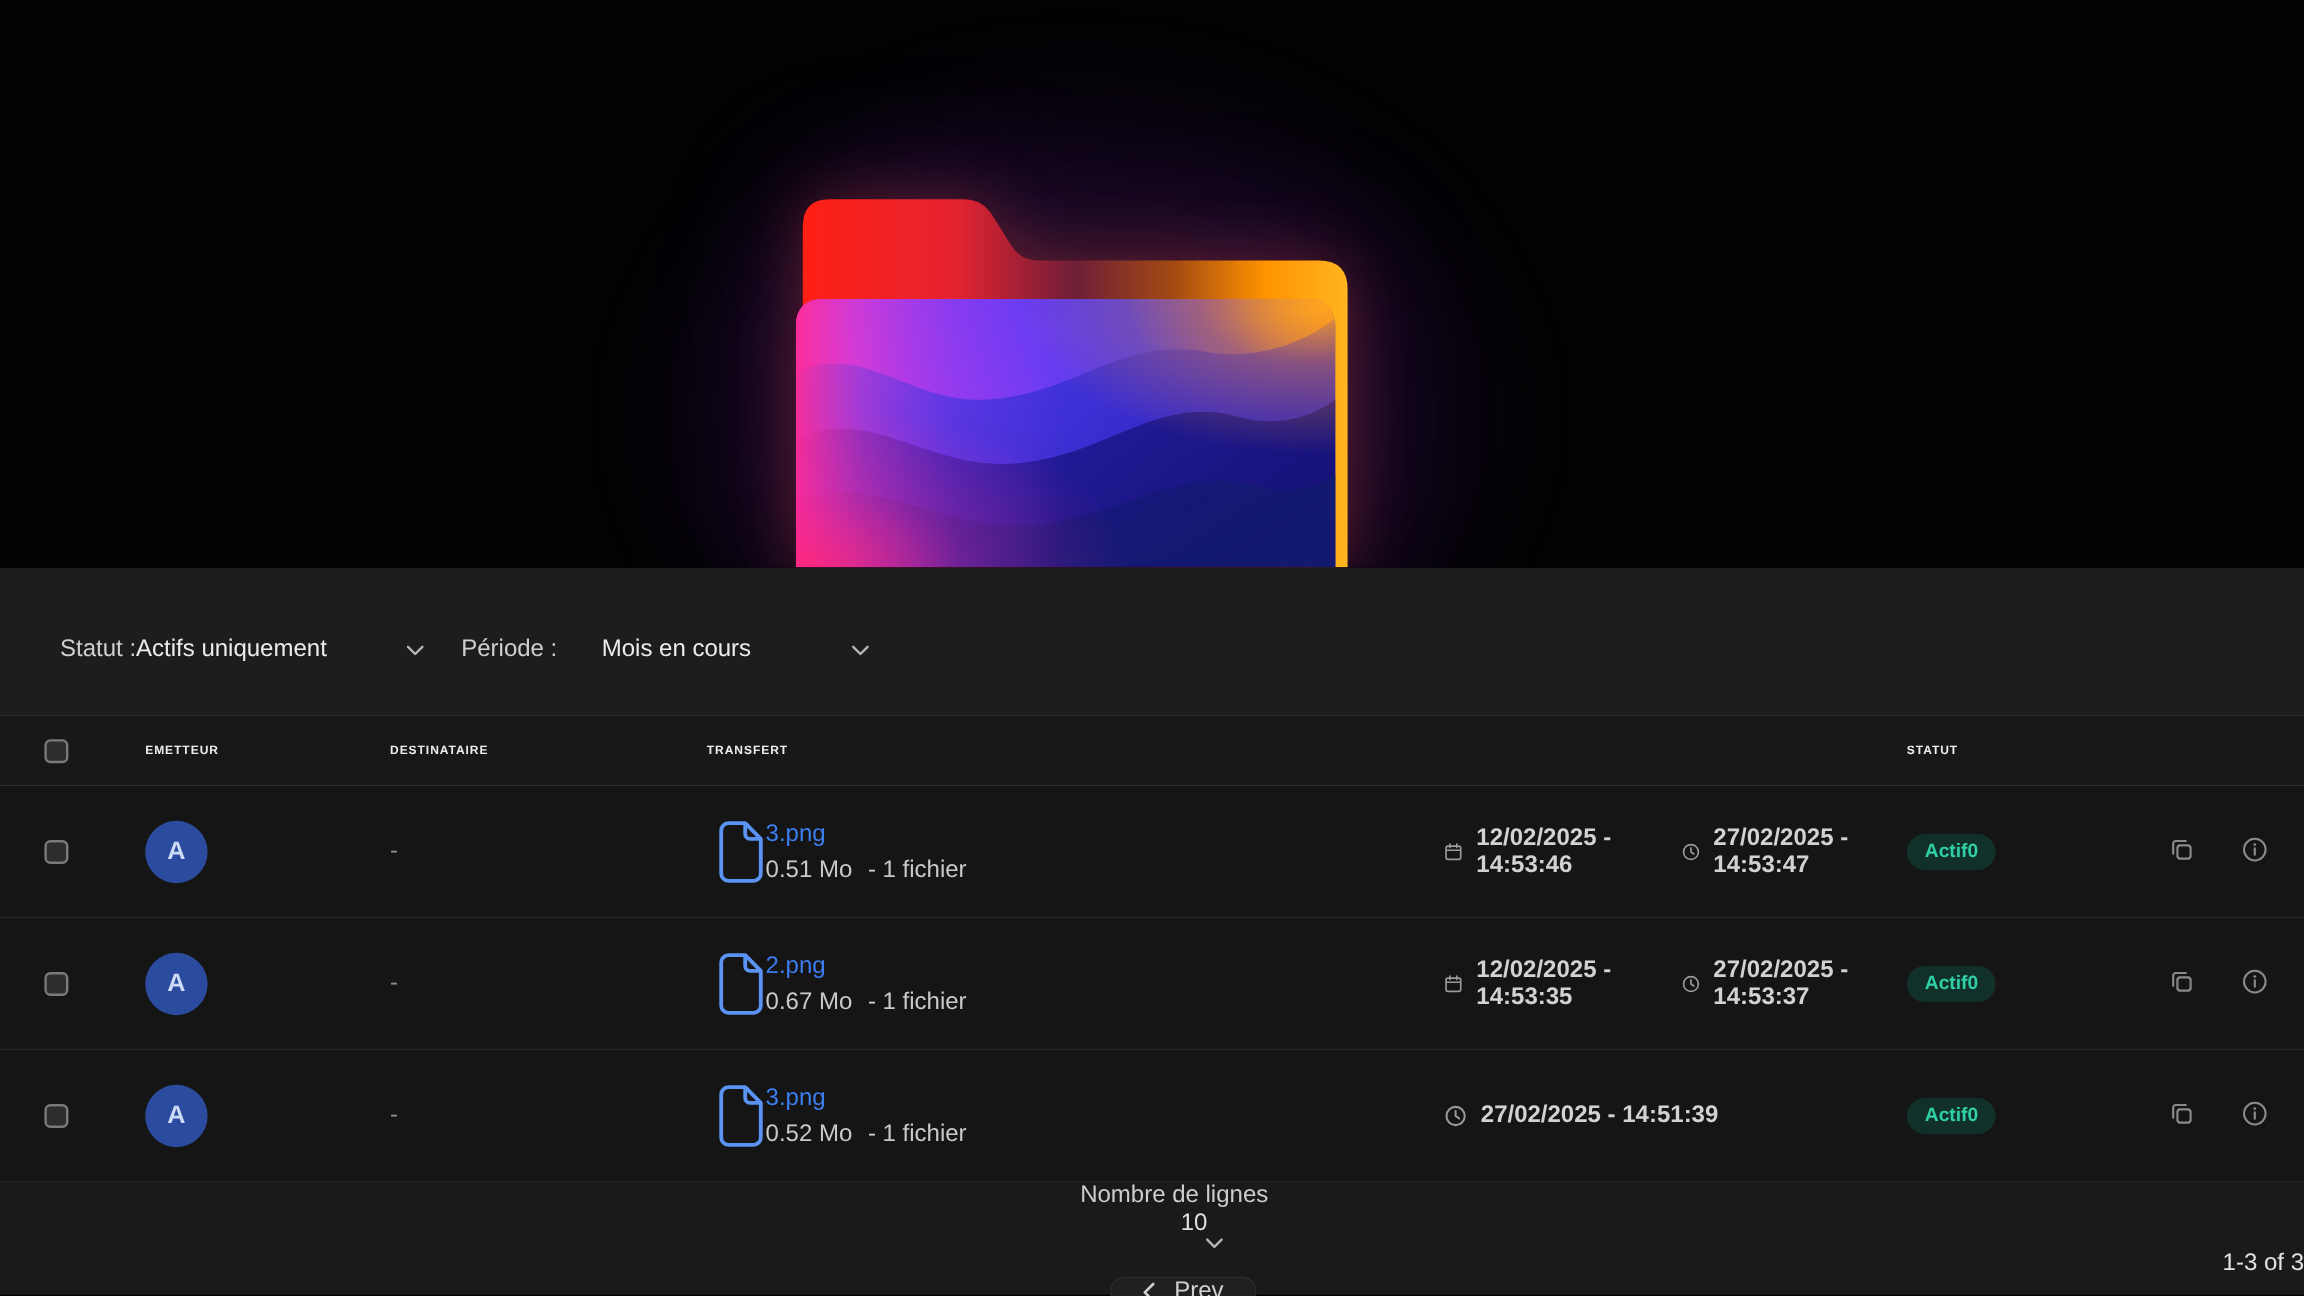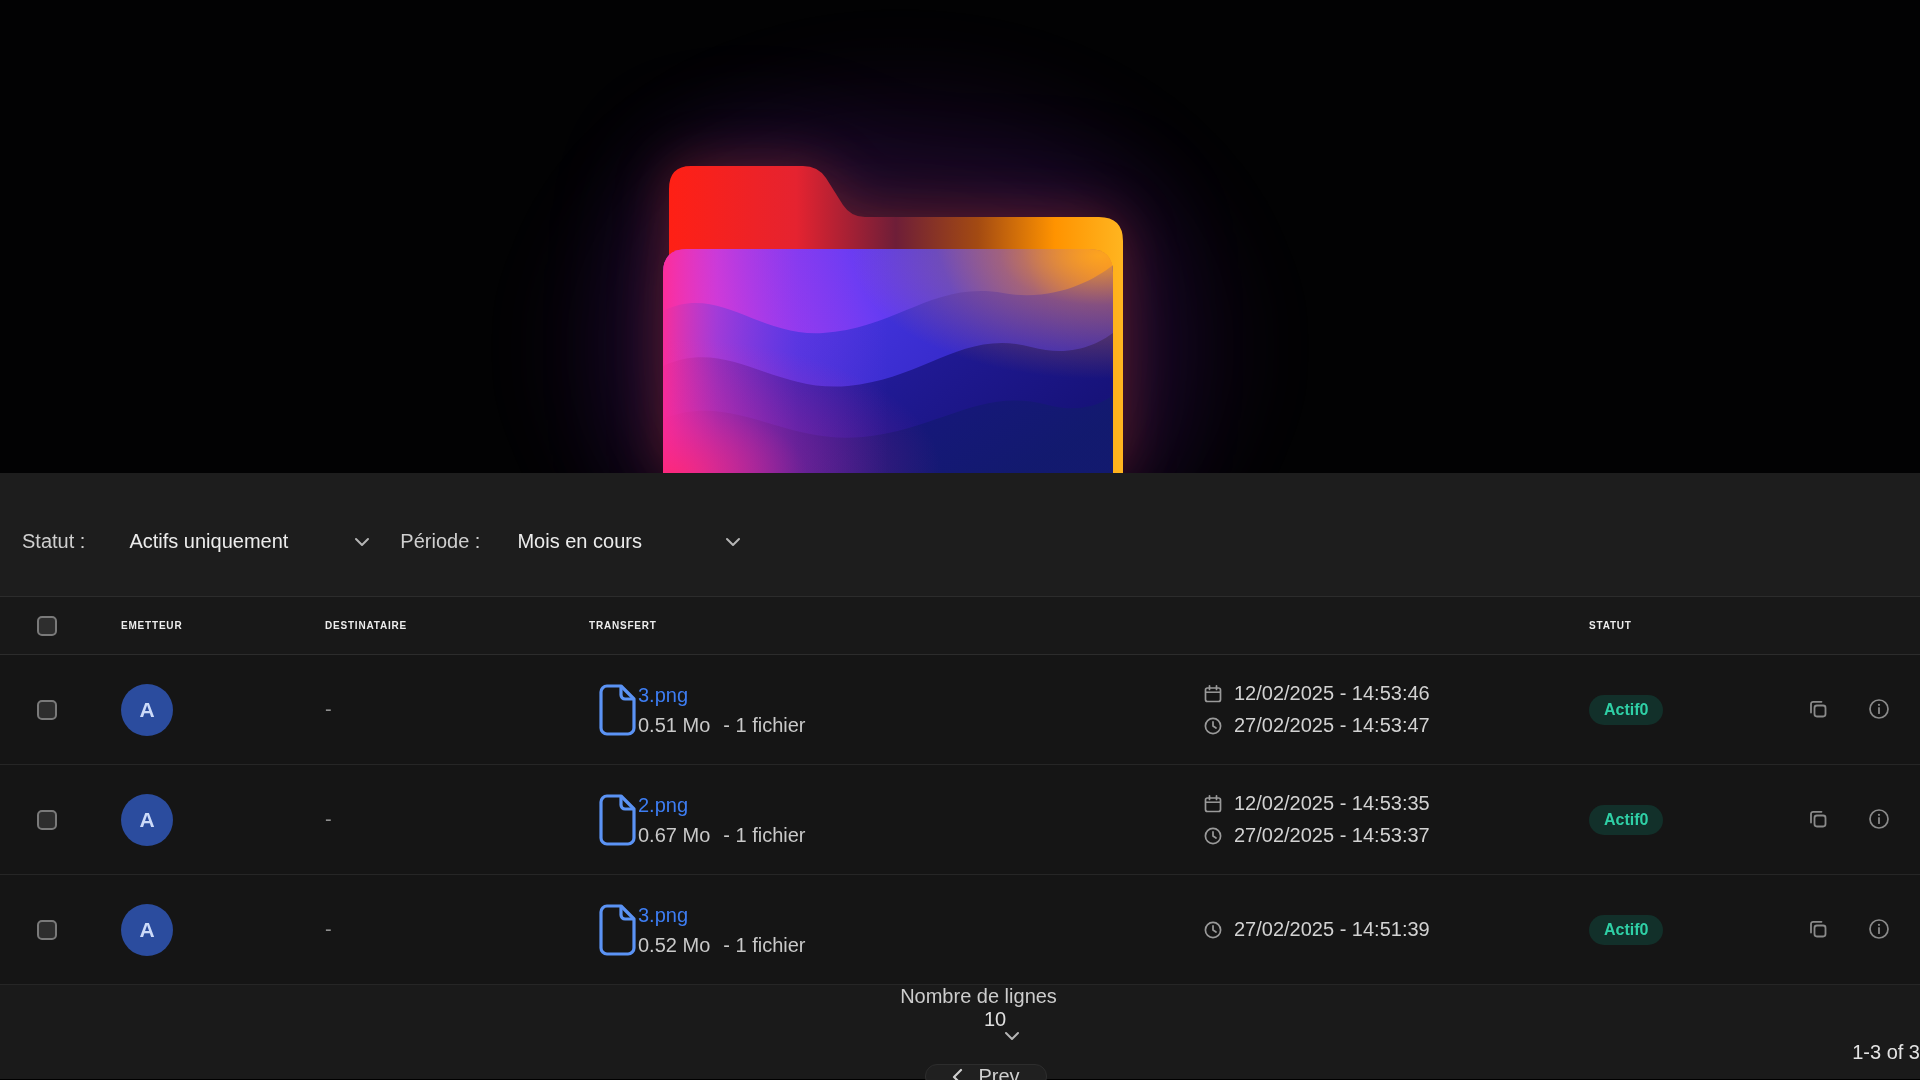--- a/index.html
+++ b/index.html
@@ -15,21 +15,21 @@
     filter: blur(28px);
   }
   .folder-svg {
     position: absolute; left: 663px; top: 161px; width: 464px; height: 312px;
     filter: drop-shadow(0 0 26px rgba(255,70,20,0.28)) drop-shadow(0 -4px 55px rgba(140,60,255,0.20));
   }
 
   
   .filter-bar {
     height: 124px; background: #1d1d1d; display: flex; align-items: center;
-    padding: 14px 37px 0 22px; border-bottom: 1px solid #2c2c2c;
+    padding: 14px 37px 0 50px; border-bottom: 1px solid #2c2c2c;
     font-size: 20px;
   }
   .filter-label { color: #cfcfcf; }
   .filter-value { color: #ececec; }
   .chev { display: inline-flex; align-items: center; }
 
   .grid-row {
     display: grid;
     grid-template-columns: 84px 204px 264px 614px 386px 215px 62px auto;
     align-items: center; padding-left: 37px;
@@ -51,21 +51,21 @@
     display: flex; align-items: center; justify-content: center;
     color: #ccdaf8; font-size: 21px; font-weight: 600;
   }
   .dash { color: #8f8f8f; font-size: 20px; }
 
   .transfer-cell { display: flex; align-items: center; padding-left: 9px; }
   .file-lines { display: flex; flex-direction: column; gap: 4px; font-size: 20px; line-height: 26px; }
   .file-name { color: var(--accent-blue, #3d7df2); cursor: pointer; }
   .file-meta { color: #c9c9c9; display: flex; gap: 13px; }
 
-  .dates-cell { display: flex; flex-direction: column; gap: 9px; font-size: 20px; color: #d2d2d2; }
+  .dates-cell { display: flex; flex-direction: row; gap: 9px; font-size: 20px; color: #d2d2d2; font-weight: bold; }
   .date-line { display: flex; align-items: center; gap: 11px; }
 
   .badge {
     display: inline-block; padding: 6px 15px; border-radius: 17px;
     background: var(--badge-bg, #12302a); color: var(--badge-text, #2fd0a6);
     font-size: 16px; font-weight: 700;
   }
   .icon-btn { background: none; border: none; cursor: pointer; display: inline-flex; padding: 2px; }
 
   
@@ -149,21 +149,21 @@
       <path d="M 0 258 C 70 230 120 284 200 276 C 278 268 318 226 385 244 C 418 253 440 242 450 234 L 450 312 L 0 312 Z" fill="url(#wave3)" opacity="0.95"></path>
       <rect x="0" y="88" width="450" height="224" fill="url(#pinkEdge)"></rect>
       <rect x="0" y="88" width="450" height="224" fill="url(#pinkBottom)"></rect>
       <rect x="0" y="88" width="450" height="224" fill="url(#orangeCorner)"></rect>
     </g>
   </svg>
 </div>
 
 <div class="filter-bar">
   <span class="filter-label">Statut :</span>
-  <span class="filter-value" style="margin-left:44px">Actifs uniquement</span>
+  <span class="filter-value" style="">Actifs uniquement</span>
   <span class="chev" style="margin-left:66px">
     <svg width="16" height="10" viewBox="0 0 16 10">
         <polyline points="2,2 8,8 14,2" fill="none" stroke="#b5b5b5" stroke-width="2" stroke-linecap="round" stroke-linejoin="round"></polyline>
       </svg>
   </span>
   <span class="filter-label" style="margin-left:30px">Période :</span>
   <span class="filter-value" style="margin-left:37px">Mois en cours</span>
   <span class="chev" style="margin-left:83px">
     <svg width="16" height="10" viewBox="0 0 16 10">
         <polyline points="2,2 8,8 14,2" fill="none" stroke="#b5b5b5" stroke-width="2" stroke-linecap="round" stroke-linejoin="round"></polyline>

